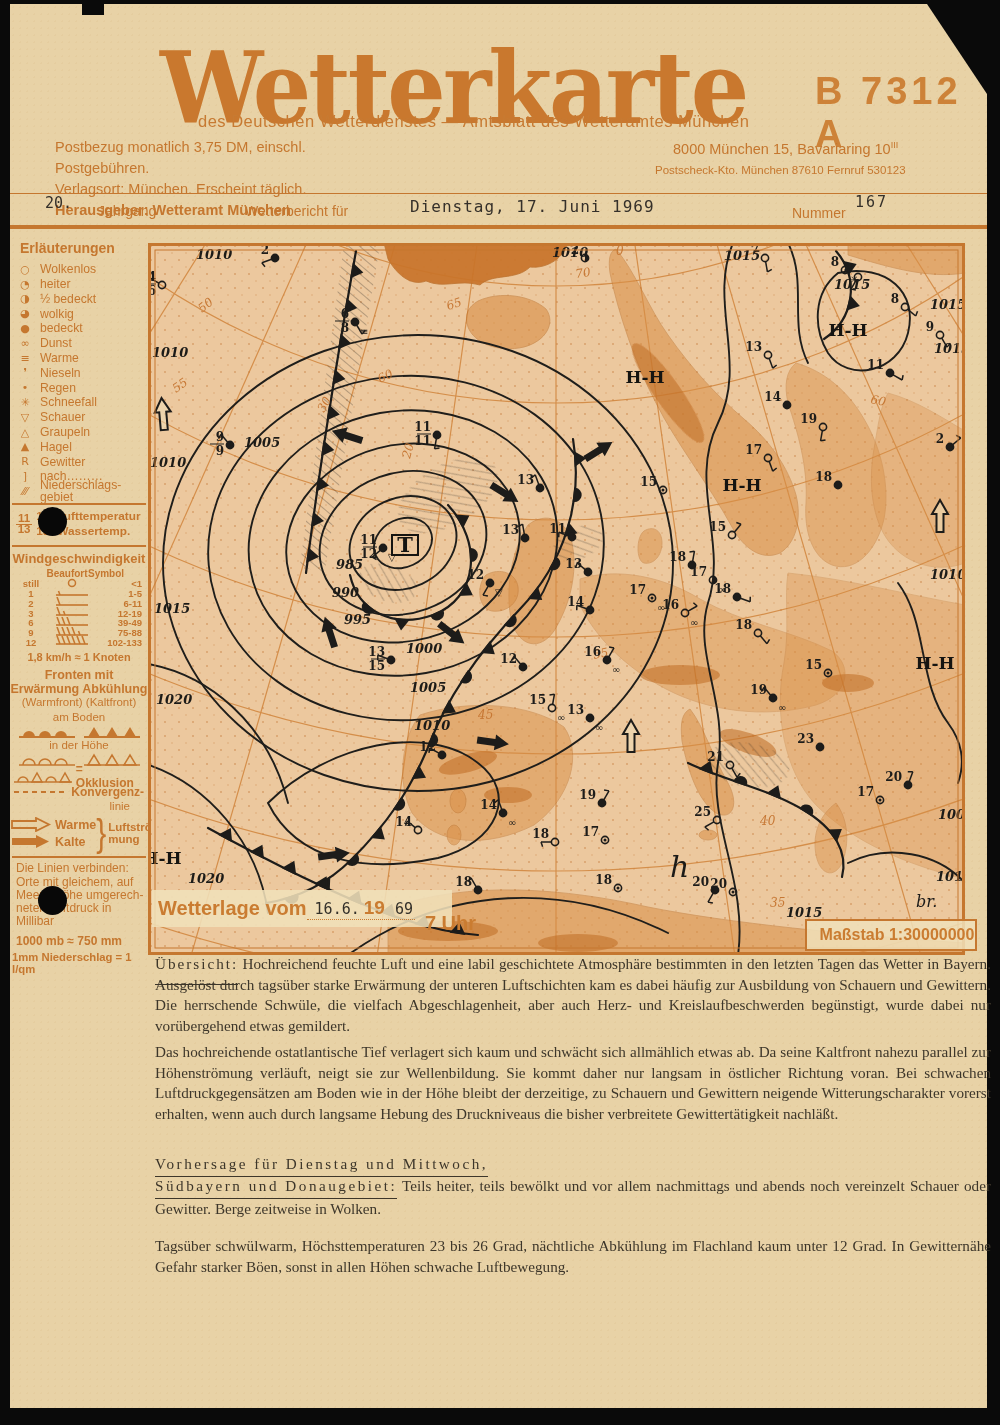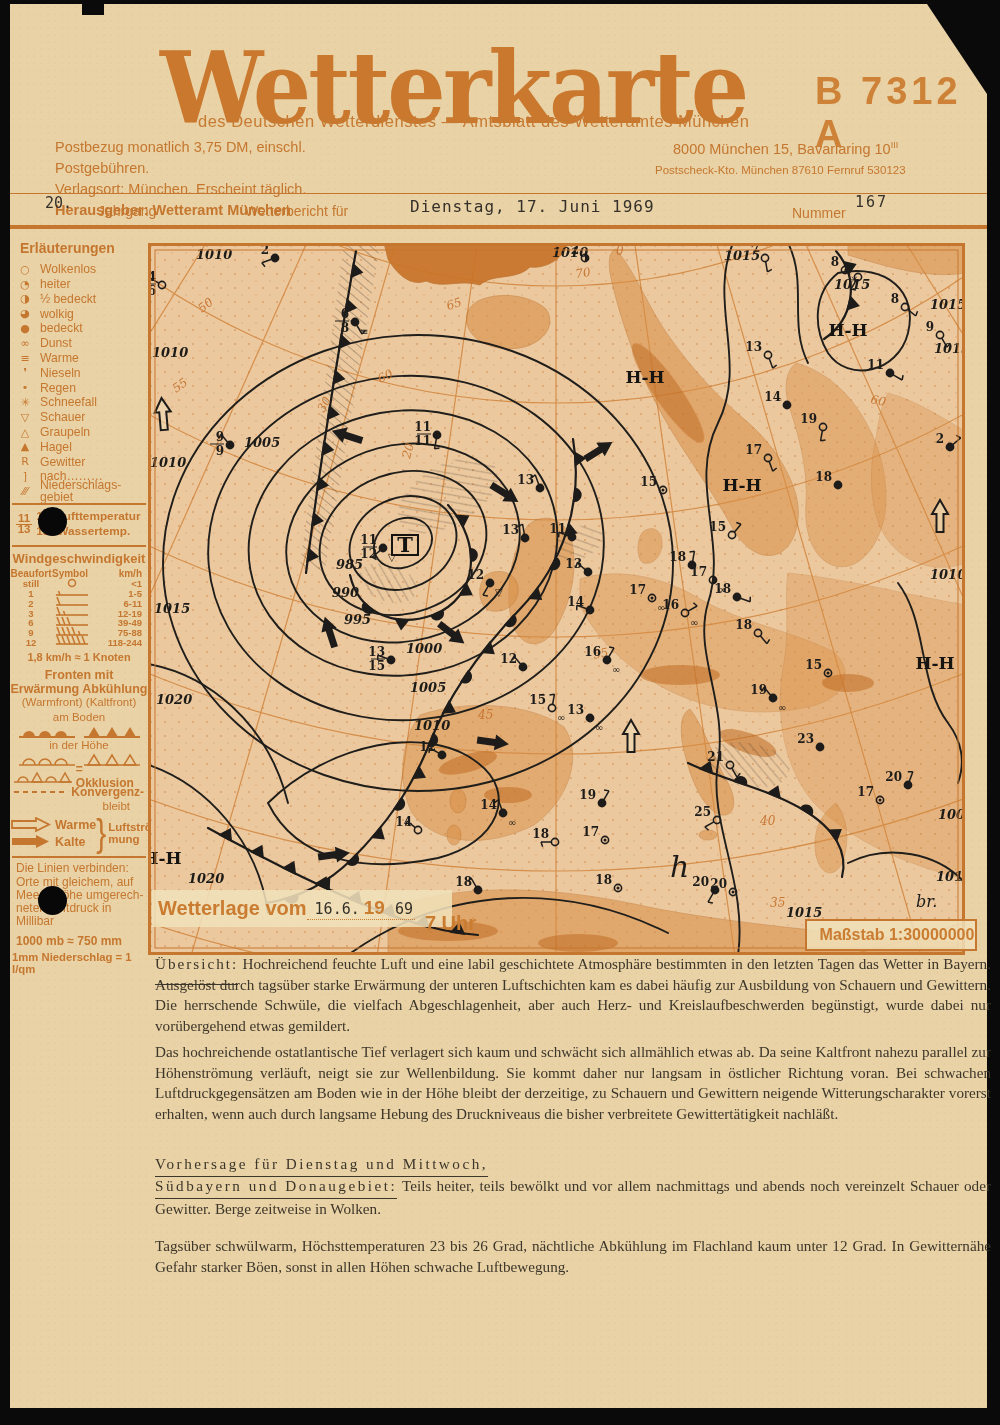--- a/index.html
+++ b/index.html
@@ -31,21 +31,21 @@
   .leg-row{display:flex;align-items:center;height:14.8px;}
   .leg-g{width:30px;text-align:center;font-size:11px;color:#c5772f;flex:none;
          font-family:"DejaVu Sans",sans-serif;}
   .leg-l{font-size:12.2px;line-height:12.5px;width:100px;}
   .sb-div{height:2px;background:#c5772f;margin:4px 2px 4px 2px;}
   .frac{display:inline-block;text-align:center;font-size:11.5px;line-height:11px;
         vertical-align:middle;margin:0 4px 0 6px;font-weight:bold;}
   .frac .top{border-bottom:1.5px solid #c5772f;padding:0 2px;}
   .temp-lines{display:inline-block;font-size:11.8px;line-height:15px;vertical-align:middle;font-weight:bold;}
   .wind-title{font-weight:bold;font-size:13px;text-align:center;}
-  .wind-cols{display:flex;font-size:10px;font-weight:bold;margin-top:2px;}
+  .wind-cols{display:flex;font-size:10px;font-weight:bold;margin-top:2px;padding-left:36px;}
   .wind-row{display:flex;font-size:9.5px;height:9.8px;align-items:center;font-weight:bold;}
   .wc1{width:42px;text-align:center;flex:none;}
   .wc2{width:46px;text-align:left;flex:none;}
   .wc3{width:44px;text-align:right;flex:none;padding-right:4px;}
   .wind-note{font-size:11px;font-weight:bold;text-align:center;margin-top:4px;}
   .fr{font-size:12.5px;text-align:center;line-height:13.5px;font-weight:bold;}
   .fr2{font-size:11.5px;text-align:center;line-height:12.5px;}
   .sym-row{display:flex;justify-content:space-around;align-items:center;height:16px;padding:0 4px;}
   .okk-row{display:flex;align-items:center;height:16px;padding:0 4px;font-size:12px;font-weight:bold;}
   .arr-block{display:flex;align-items:center;margin-top:4px;}
@@ -248,21 +248,21 @@
           <span class="wc1">12</span>
           <span class="wc2"><svg width="40" height="10">
               <line x1="4" y1="8" x2="36" y2="8" stroke="#c5772f" stroke-width="1.6"></line>
               <line x1="8" y1="8" x2="5" y2="0" stroke="#c5772f" stroke-width="1.6"></line>
               <line x1="13" y1="8" x2="10" y2="0" stroke="#c5772f" stroke-width="1.6"></line>
               <line x1="18" y1="8" x2="15" y2="0" stroke="#c5772f" stroke-width="1.6"></line>
               <line x1="23" y1="8" x2="20" y2="0" stroke="#c5772f" stroke-width="1.6"></line>
               <line x1="28" y1="8" x2="25" y2="0" stroke="#c5772f" stroke-width="1.6"></line>
               <line x1="33" y1="8" x2="30" y2="0" stroke="#c5772f" stroke-width="1.6"></line>
             </svg></span>
-          <span class="wc3">118-244</span>
+          <span class="wc3">102-133</span>
         </div>
       </div>
     <div class="wind-note">1,8 km/h  ≈  1 Knoten</div>
 
     <div class="fr" style="margin-top:6px;">Fronten mit</div>
     <div class="fr">Erwärmung  Abkühlung</div>
     <div class="fr2">(Warmfront) (Kaltfront)</div>
     <div class="fr2" style="margin-top:2px;">am Boden</div>
     <div class="sym-row">
       <svg width="56" height="13">
@@ -294,21 +294,21 @@
           <path d="M46,13 l5,-9 5,9 Z" fill="none" stroke="#c5772f" stroke-width="1.5"></path>
         </svg>
       <span style="margin-left:4px;">= Okklusion</span>
     </div>
     <div class="okk-row">
       <svg width="58" height="8">
           <path d="M0,4 h58" stroke="#c5772f" stroke-width="2" stroke-dasharray="5,4"></path>
         </svg>
       <span style="margin-left:4px;">Konvergenz-</span>
     </div>
-    <div class="fr2" style="text-align:right;padding-right:18px;">bleibt</div>
+    <div class="fr2" style="text-align:right;padding-right:18px;">linie</div>
     <div class="arr-block">
       <div class="arr-col">
         <div class="arr-row">
           <svg width="42" height="15">
               <path d="M2,4 h24 v-3 l13,6.5 -13,6.5 v-3 h-24 Z" fill="none" stroke="#c5772f" stroke-width="1.8"></path>
             </svg>
           <span style="margin-left:3px;">Warme</span>
         </div>
         <div class="arr-row">
           <svg width="42" height="15">

